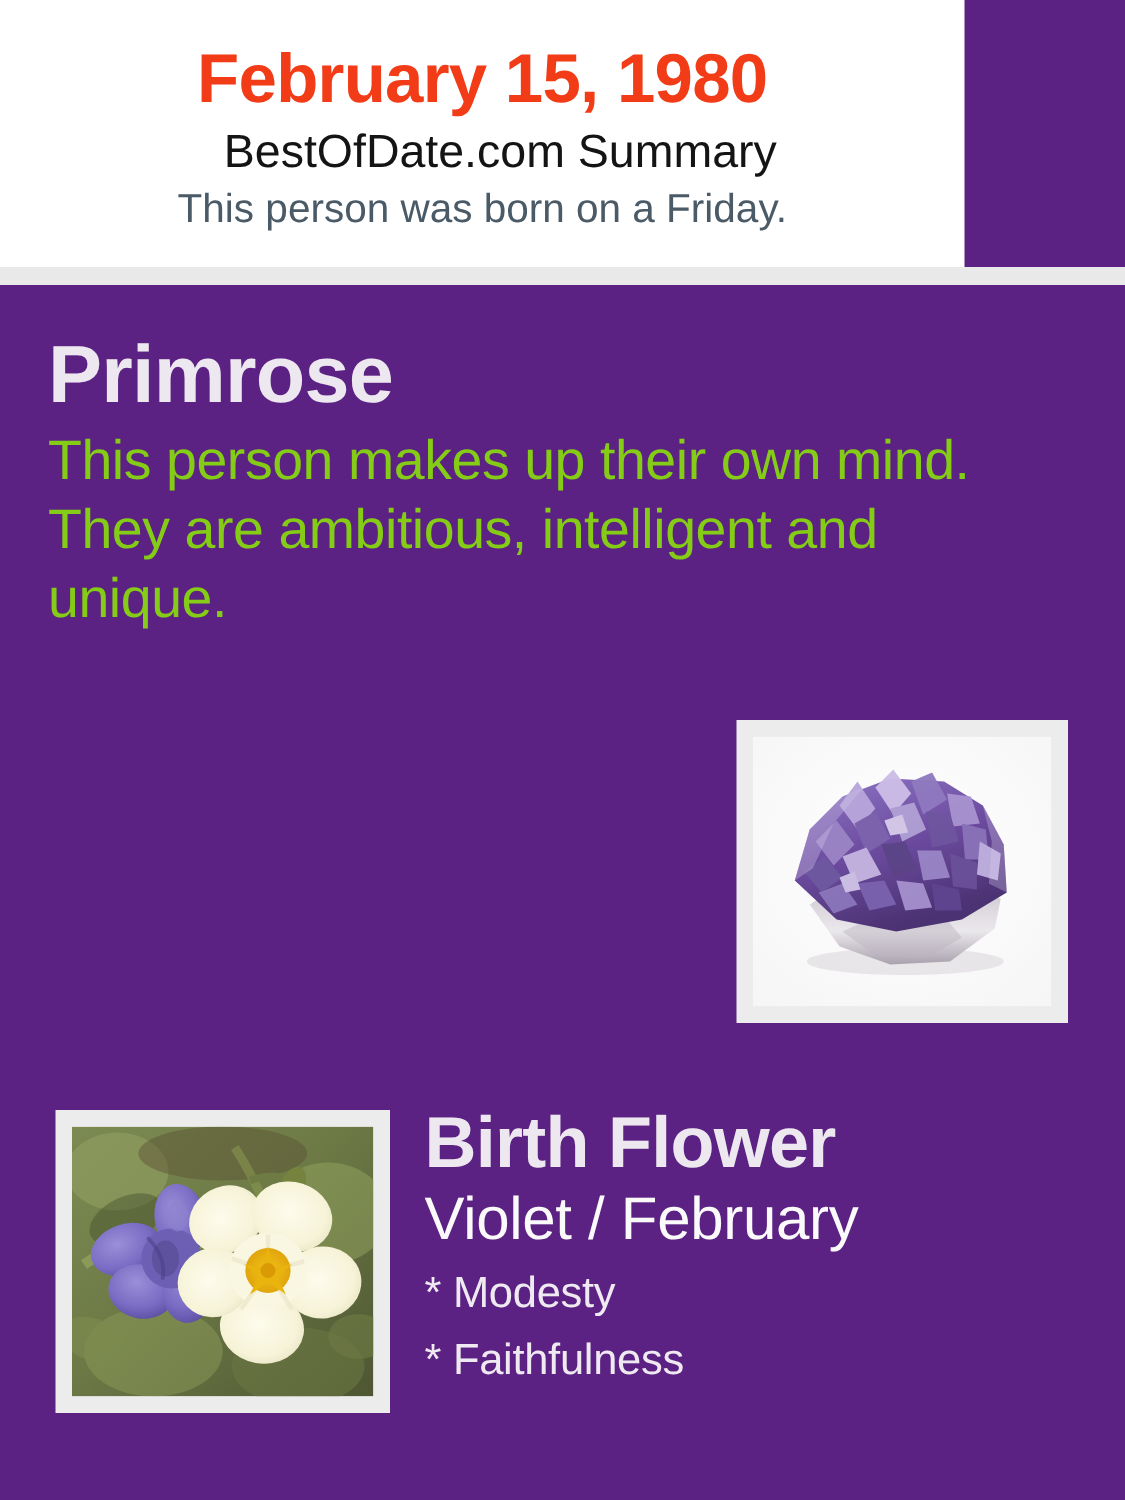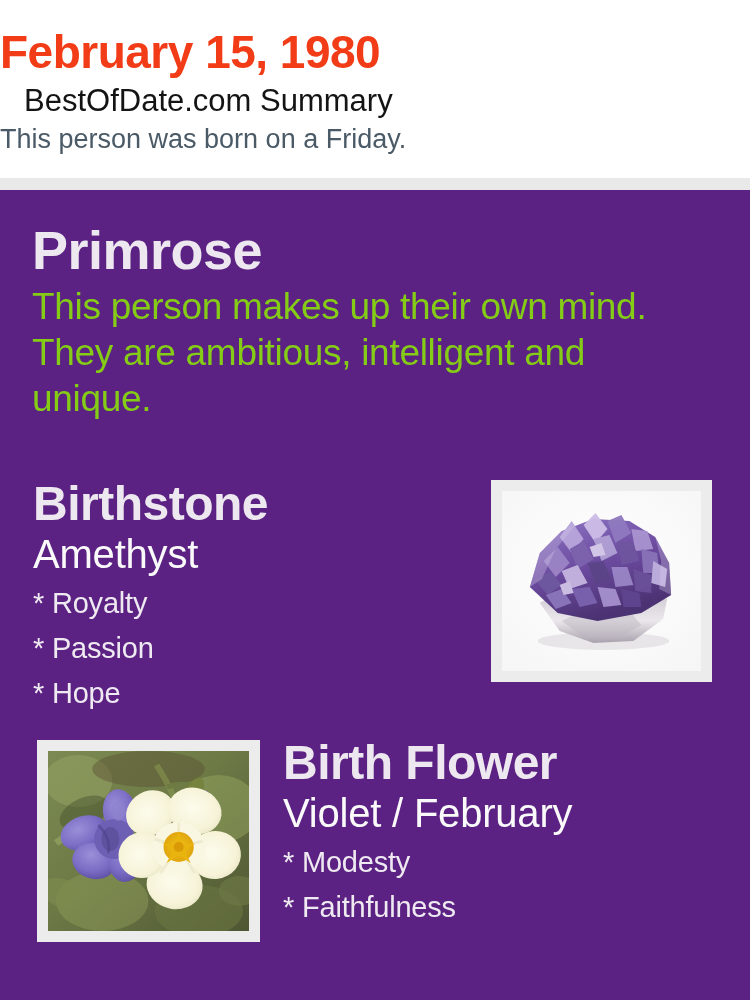--- a/index.html
+++ b/index.html
@@ -17,24 +17,24 @@
   .page {
     position: relative;
     width: 750px;
     height: 1000px;
   }
 
   
   .header {
     position: absolute;
     left: 0; top: 0;
-    width: 750px;
+    width: 643px;
     height: 178px;
     background: #FFFFFF;
-    text-align: left;
+    text-align: center;
     box-sizing: border-box;
   }
   .header-date {
     margin: 0;
     padding-top: 26px;
     font-family: "Liberation Sans", "DejaVu Sans", sans-serif;
     font-size: 46px;
     font-weight: bold;
     line-height: 52px;
     color: #F23C17;
@@ -191,29 +191,20 @@
   </div>
   <div class="divider-band"></div>
 
   <div class="body-panel">
 
     <div class="zodiac-block">
       <h2 class="zodiac-title">Primrose</h2>
       <p class="zodiac-desc">This person makes up their own mind. They are ambitious, intelligent and unique.</p>
     </div>
 
-    <div class="stone-text">
-      <h2 class="section-heading">Birthstone</h2>
-      <p class="section-name">Amethyst</p>
-      <ul class="trait-list">
-        <li class="trait-item">* Royalty</li>
-        <li class="trait-item">* Passion</li>
-        <li class="trait-item">* Hope</li>
-      </ul>
-    </div>
 
     <div class="flower-text">
       <h2 class="section-heading">Birth Flower</h2>
       <p class="section-name">Violet / February</p>
       <ul class="trait-list">
         <li class="trait-item">* Modesty</li>
         <li class="trait-item">* Faithfulness</li>
       </ul>
     </div>
   </div>

